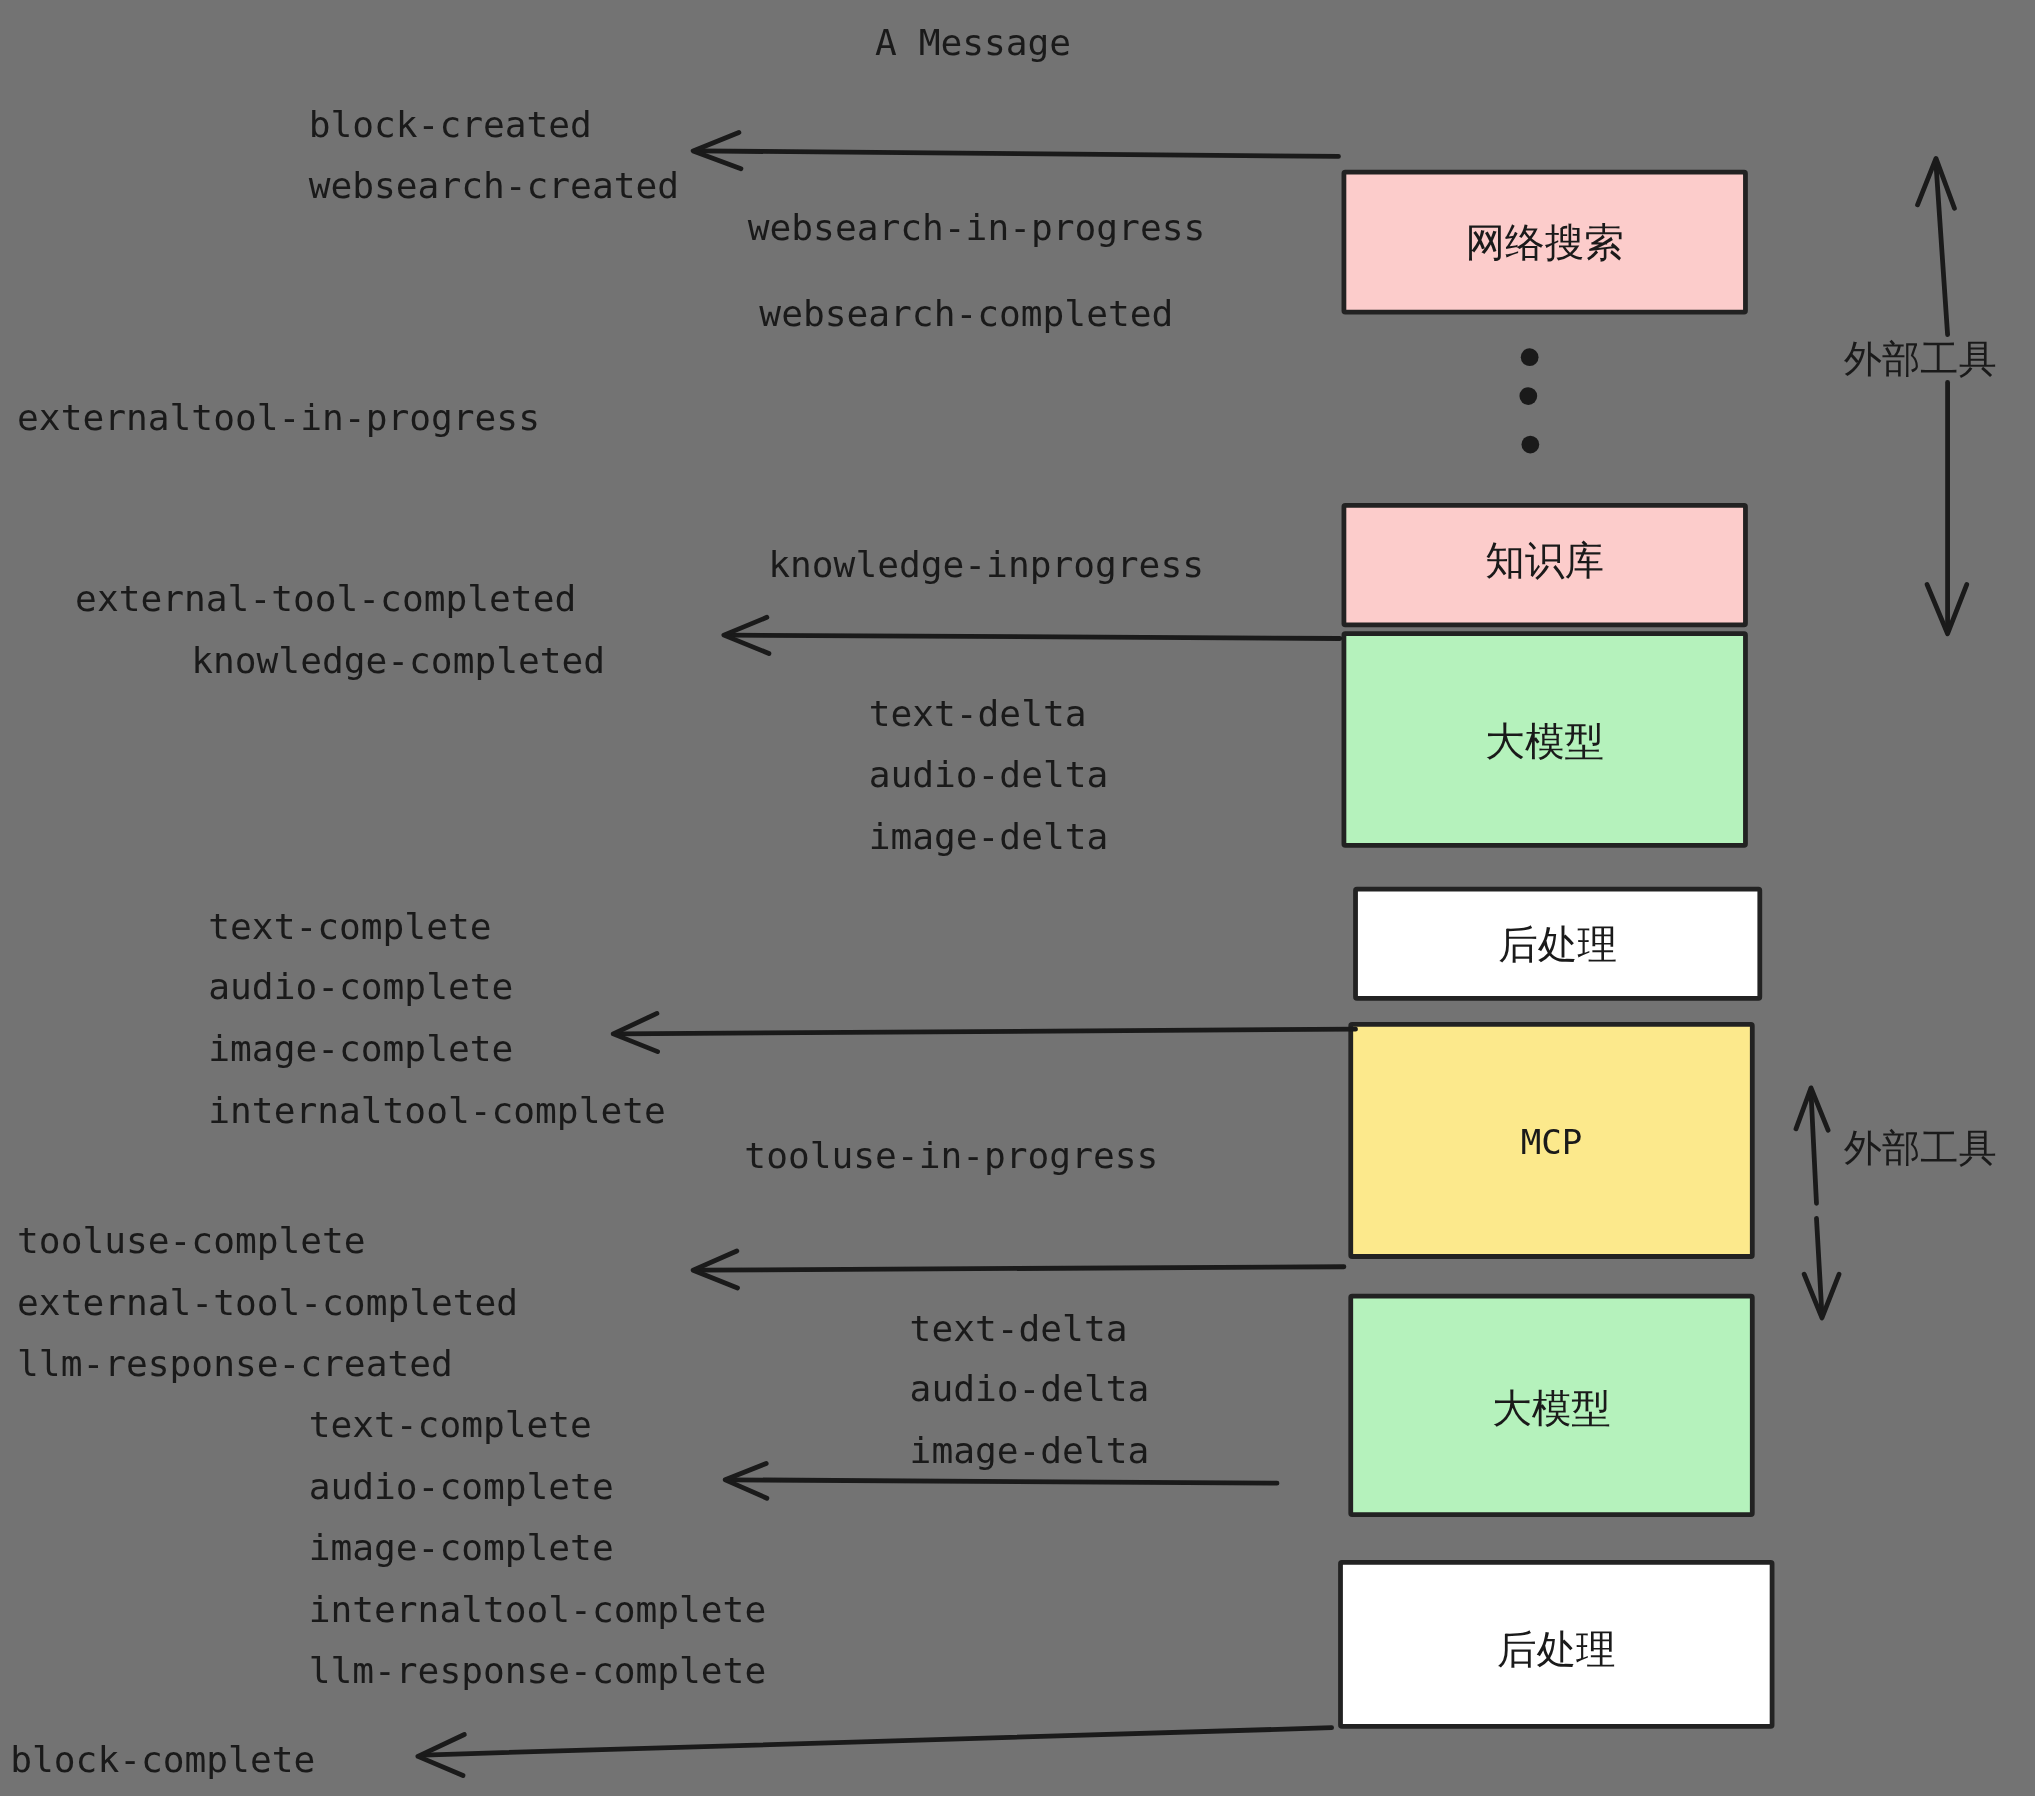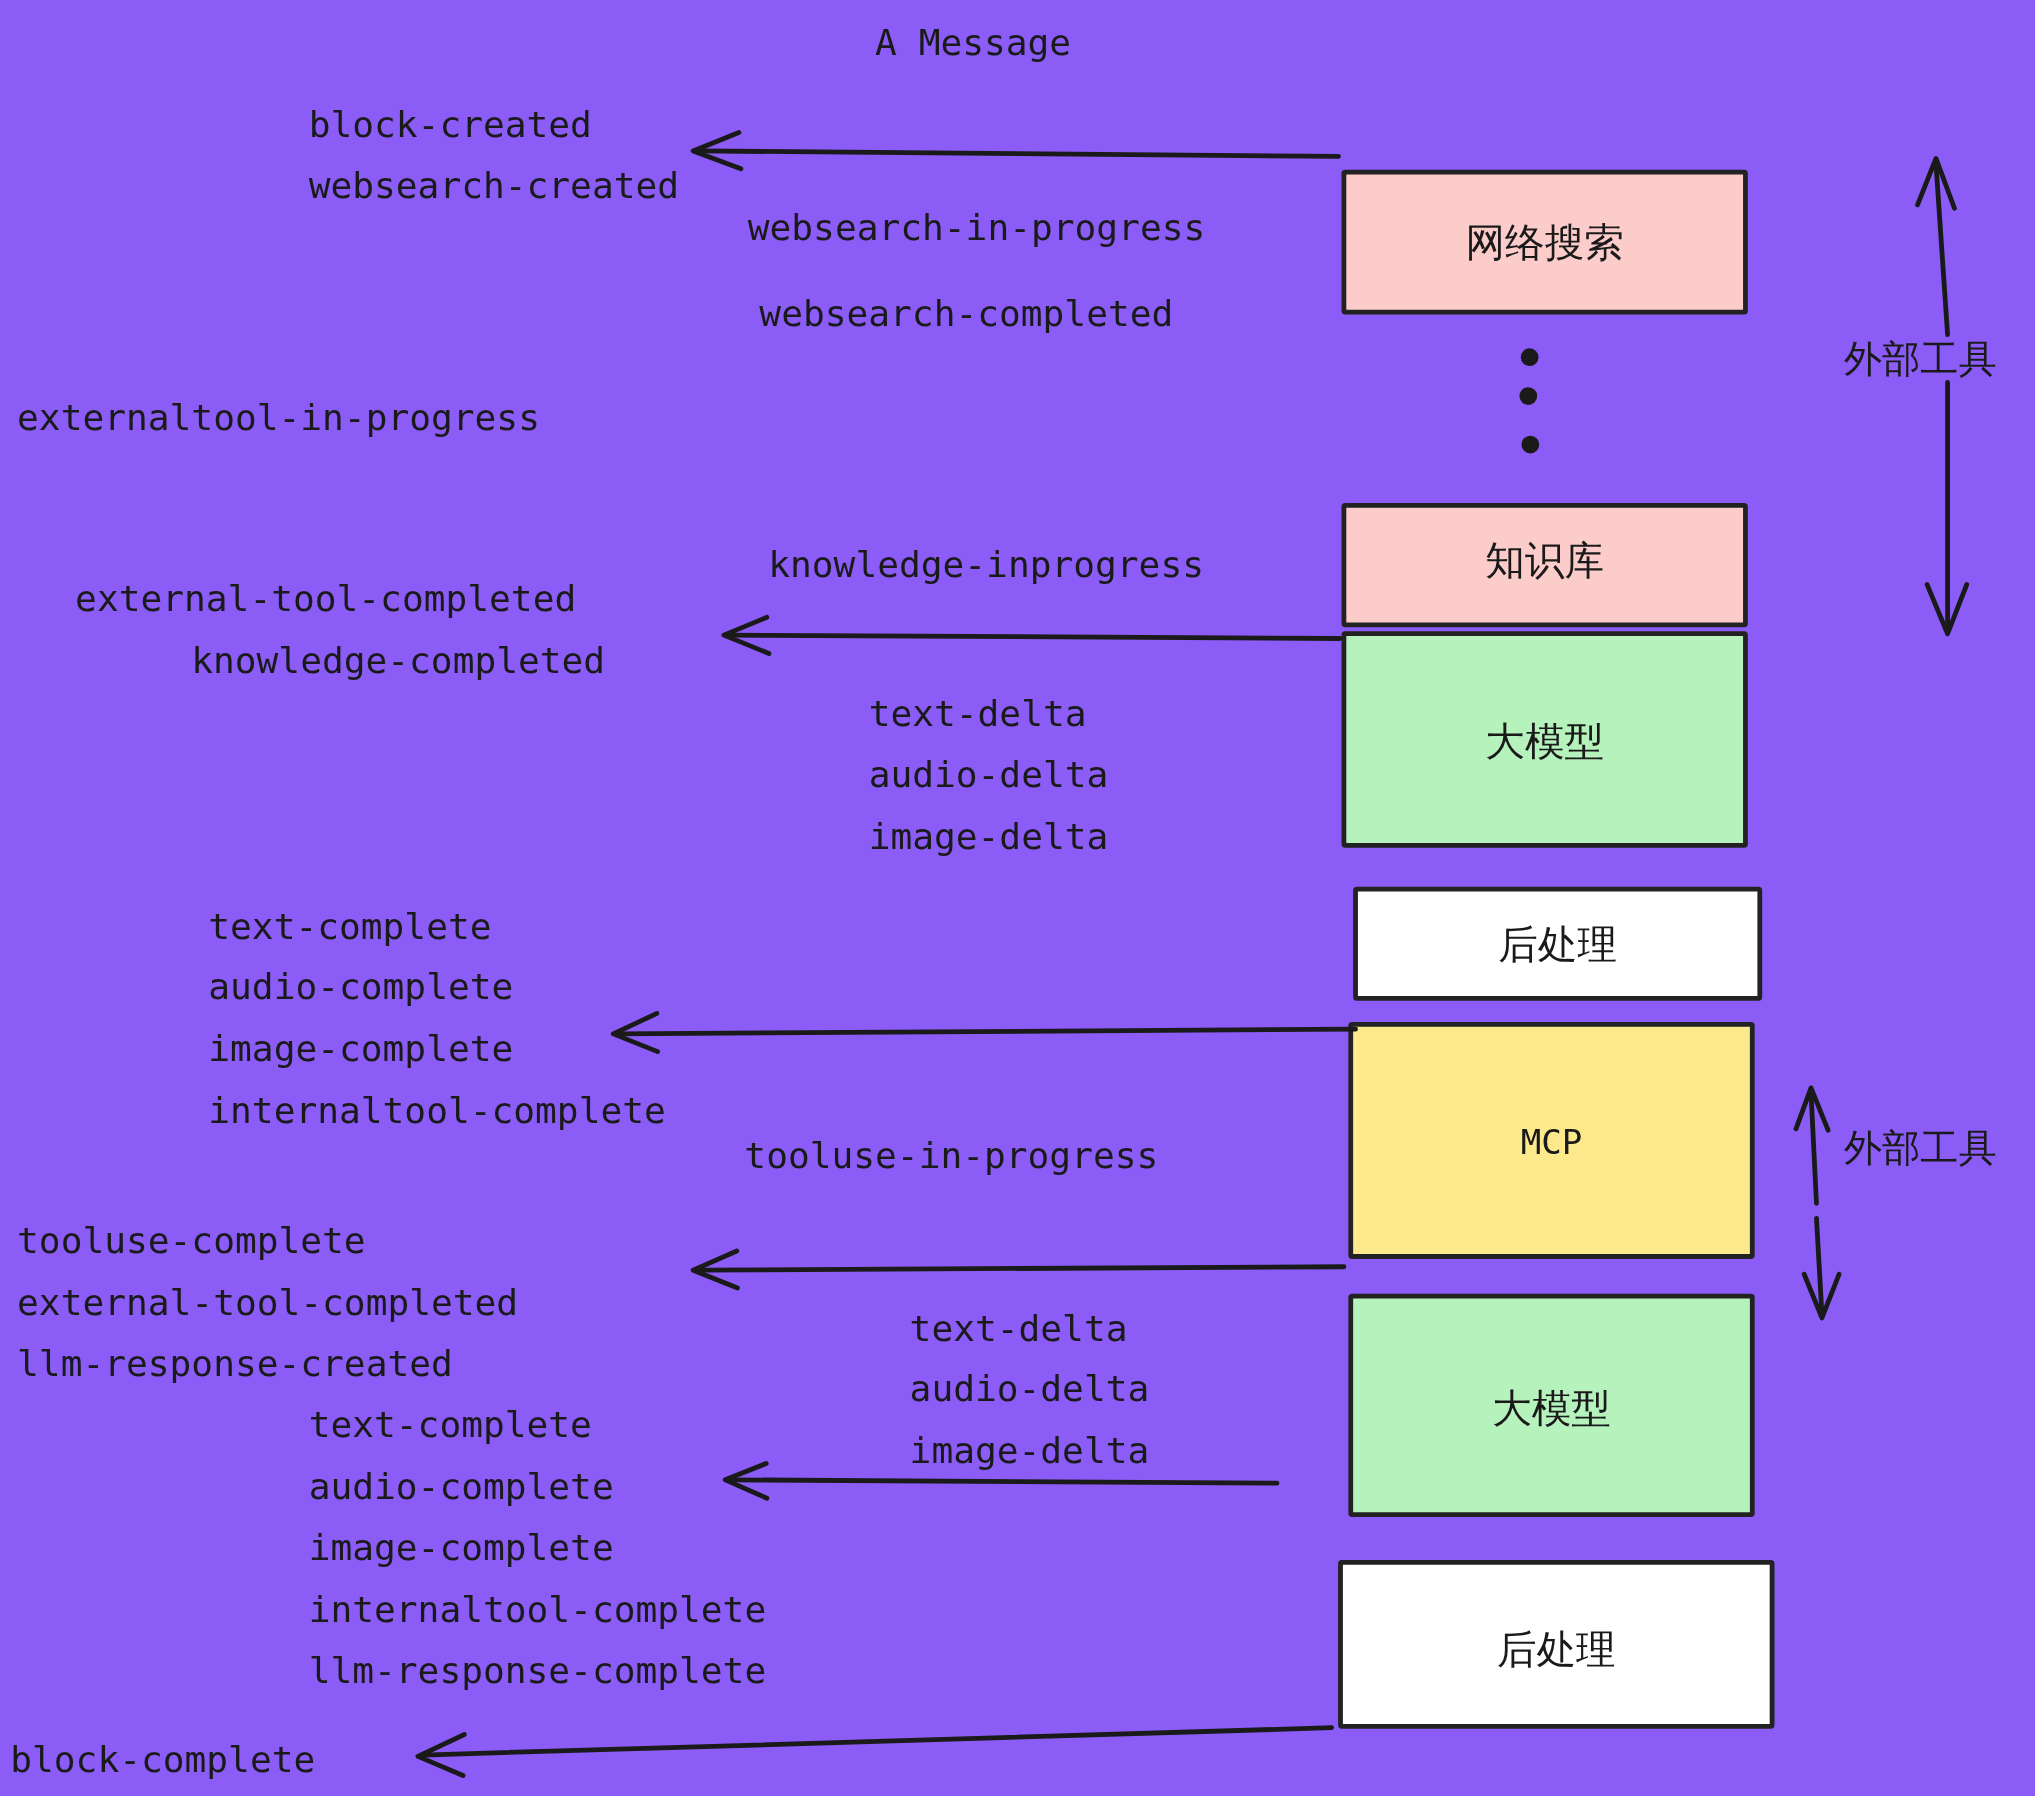--- a/index.html
+++ b/index.html
@@ -1,18 +1,18 @@
 <!DOCTYPE html>
 <html style="font-size:11px"><head>
 <meta charset="utf-8">
 <style>
   html,body{margin:0;padding:0;background:#ffffff;}
   body{width:2035px;height:1796px;overflow:hidden;
        font-family:"DejaVu Sans Mono","Liberation Mono",monospace;}
-  #stage{position:relative;width:2035px;height:1796px;background:#8b5cf6;}
+  #stage{position:relative;width:2035px;height:1796px;background:#737373;}
   svg#canvas{position:absolute;left:0;top:0;width:2035px;height:1796px;}
   .evt{font-family:"DejaVu Sans Mono","Liberation Mono",monospace;
        font-size:53px;fill:#1a1a1a;}
   .ttl{font-family:"DejaVu Sans Mono","Liberation Mono",monospace;
        font-size:53px;fill:#1a1a1a;}
   .boxlabel{font-family:"DejaVu Sans","Liberation Sans",sans-serif;
        font-size:58px;fill:#1a1a1a;}
   .boxlabel.mono{font-family:"DejaVu Sans Mono","Liberation Mono",monospace;
        font-size:50px;}
   .sidelabel{font-family:"DejaVu Sans","Liberation Sans",sans-serif;

